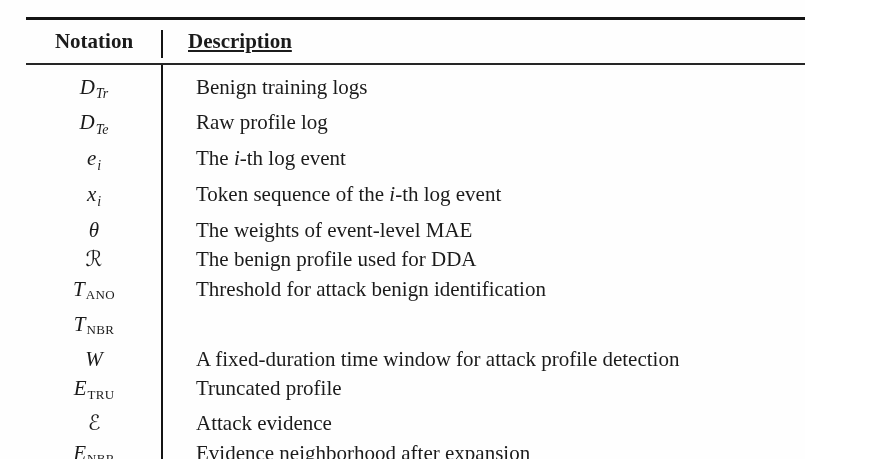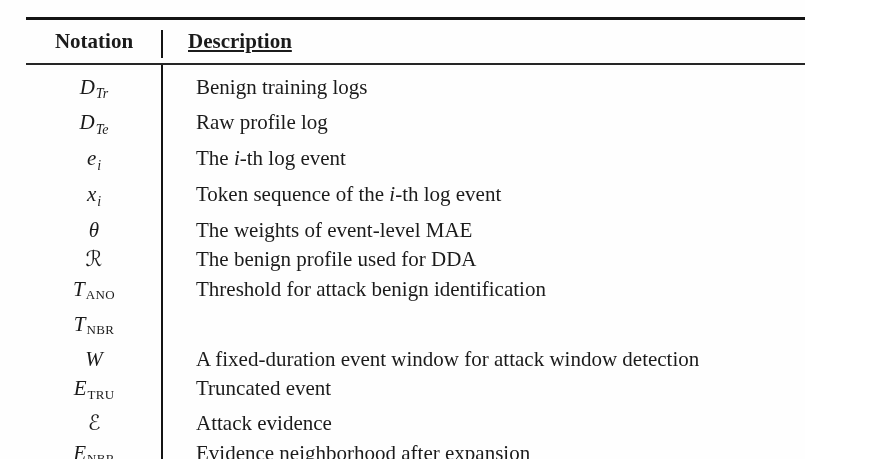--- a/index.html
+++ b/index.html
@@ -130,25 +130,25 @@
         </div>
         <div class="trow">
           <div class="cell-notation"><span class="sym italic">T</span><span class="sub smallcaps">ANO</span></div>
           <div class="cell-desc"><span>Threshold for attack benign identification</span></div>
         </div>
         <div class="trow">
           <div class="cell-notation"><span class="sym italic">T</span><span class="sub smallcaps">NBR</span></div>
         </div>
         <div class="trow">
           <div class="cell-notation"><span class="sym italic">W</span></div>
-          <div class="cell-desc"><span>A fixed-duration event window for attack window detection</span></div>
+          <div class="cell-desc"><span>A fixed-duration time window for attack profile detection</span></div>
         </div>
         <div class="trow">
           <div class="cell-notation"><span class="sym italic">E</span><span class="sub smallcaps">TRU</span></div>
-          <div class="cell-desc"><span>Truncated event</span></div>
+          <div class="cell-desc"><span>Truncated profile</span></div>
         </div>
         <div class="trow">
           <div class="cell-notation"><span class="sym cal">ℰ</span></div>
           <div class="cell-desc"><span>Attack evidence</span></div>
         </div>
         <div class="trow">
           <div class="cell-notation"><span class="sym italic">E</span><span class="sub smallcaps">NBR</span></div>
           <div class="cell-desc"><span>Evidence neighborhood after expansion</span></div>
         </div>
       </div>

